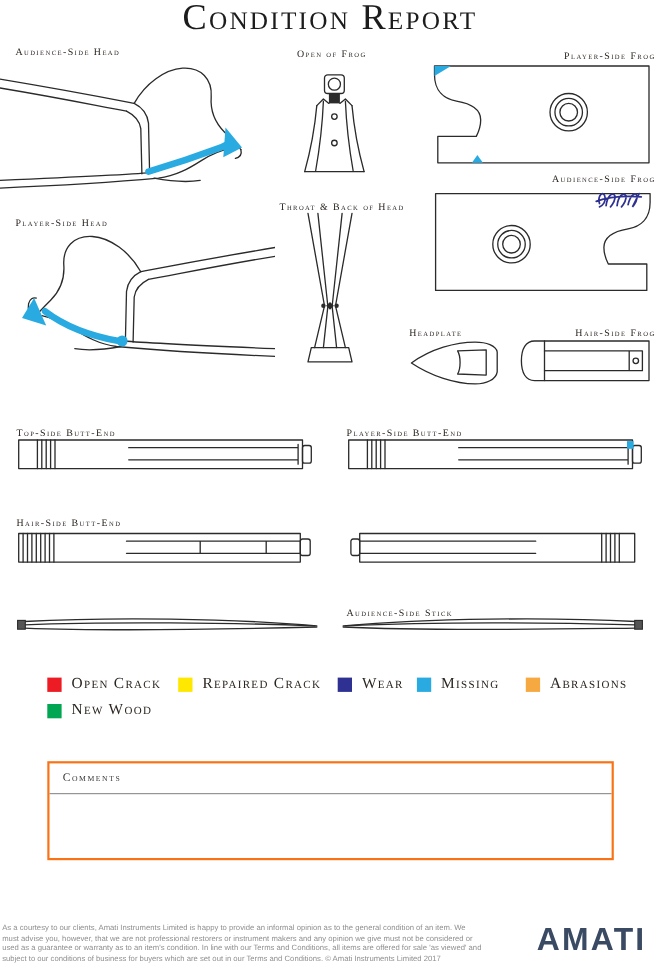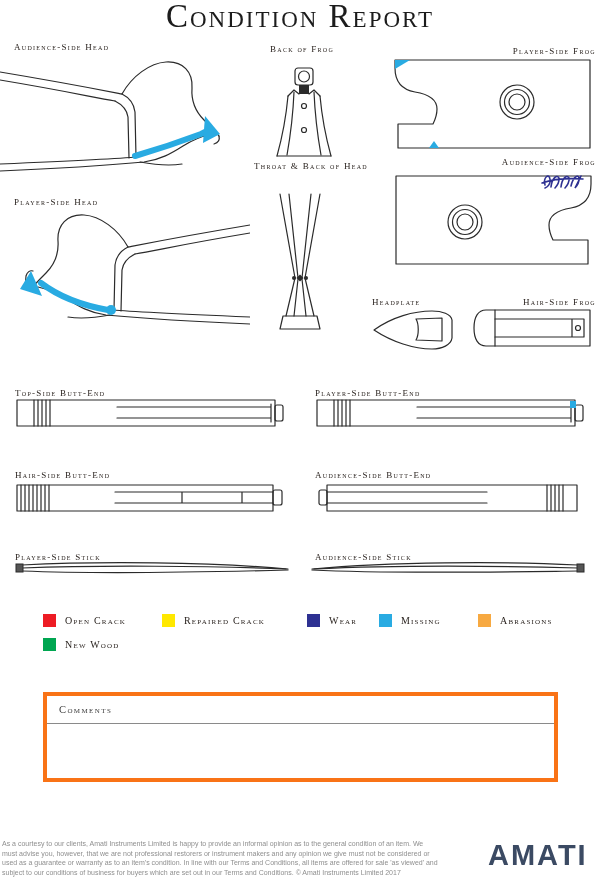--- a/index.html
+++ b/index.html
@@ -6,52 +6,50 @@
   html,body{background:#fff}
   body{width:600px;height:880px;position:relative;font-family:"Liberation Serif",serif}
   #page{position:absolute;left:0;top:0;width:600px;height:880px;background:#fff;overflow:hidden}
   .title{position:absolute;top:-2px;left:0;width:600px;text-align:center;font-size:33px;font-variant:small-caps;letter-spacing:2px;color:#1c1c1c}
   .lbl{position:absolute;font-size:9px;font-variant:small-caps;letter-spacing:1.3px;color:#2b2420;white-space:nowrap}
   .lbl.center{text-align:left}
   .lbl.right{text-align:left}
   .diagram{position:absolute}
   .leg{position:absolute;display:flex;align-items:center;gap:9px}
   .sw{width:13px;height:13px;display:inline-block;flex:0 0 13px}
-  .leg .txt{font-size:10px;font-variant:small-caps;letter-spacing:1.2px;color:#2b2420;white-space:nowrap}
-  .comments{position:absolute;left:43px;top:692px;width:515px;height:90px;border:4px solid #f97316;background:#fff}
+  .leg .txt{font-size:14px;font-variant:small-caps;letter-spacing:1.2px;color:#2b2420;white-space:nowrap}
+  .comments{position:absolute;left:43px;top:692px;width:515px;height:90px;border:2px solid #f97316;background:#fff}
   .comments-head{height:28px;border-bottom:1px solid #8a8a8a;font-size:10.5px;font-variant:small-caps;letter-spacing:1.4px;color:#3a3a3a;padding:8px 0 0 12px}
   .comments-body{height:60px;width:100%;border:none;outline:none;font-family:"Liberation Serif",serif;font-size:10px;padding:4px 12px;resize:none;background:transparent}
   .footer-text{position:absolute;left:2px;top:839px;width:436px;font-family:"Liberation Sans",sans-serif;font-size:7px;line-height:9.5px;color:#8f8f8f}
   .brand{position:absolute;left:488px;top:839px;font-family:"Liberation Sans",sans-serif;font-size:29px;font-weight:bold;letter-spacing:2px;color:#3b4a63}
   svg .ln{fill:none;stroke:#2b2b2b;stroke-width:1.2;stroke-linecap:round;stroke-linejoin:round}
   svg .blue{stroke:#29abe2}
   svg .bluef{fill:#29abe2;stroke:none}
   svg .pen{fill:none;stroke:#2e3192;stroke-width:1.6;stroke-linecap:round}
   svg .fillk{fill:#2b2b2b;stroke:none}
 </style>
 </head>
 <body>
 
 <div id="page">
 
   <div class="title">Condition Report</div>
 
   <div class="lbl" style="left:14px;top:42px">Audience-Side Head</div>
-  <div class="lbl" style="left:270px;top:44px">Back of Frog</div>
+  <div class="lbl" style="left:270px;top:44px">Open of Frog</div>
   <div class="lbl right" style="right:4px;top:46px">Player-Side Frog</div>
   <div class="lbl right" style="right:4px;top:157px">Audience-Side Frog</div>
-  <div class="lbl" style="left:254px;top:161px">Throat &amp; Back of Head</div>
+  <div class="lbl" style="left:254px;top:183px">Throat &amp; Back of Head</div>
   <div class="lbl" style="left:14px;top:197px">Player-Side Head</div>
   <div class="lbl center" style="left:372px;top:297px;width:90px">Headplate</div>
   <div class="lbl right" style="right:4px;top:297px">Hair-Side Frog</div>
   <div class="lbl center" style="left:15px;top:388px;width:270px">Top-Side Butt-End</div>
   <div class="lbl center" style="left:15px;top:470px;width:270px">Hair-Side Butt-End</div>
   <div class="lbl center" style="left:315px;top:388px;width:270px">Player-Side Butt-End</div>
-  <div class="lbl center" style="left:315px;top:470px;width:270px">Audience-Side Butt-End</div>
-  <div class="lbl center" style="left:15px;top:552px;width:270px">Player-Side Stick</div>
   <div class="lbl center" style="left:315px;top:552px;width:270px">Audience-Side Stick</div>
 
   <svg class="diagram" style="left:0;top:52px" width="250" height="128" viewBox="0 0 250 128">
     <path class="ln" d="M0,20 C60,30 96,37 122,42"></path>
     <path class="ln" d="M0,28 C60,38 92,45 115,49"></path>
     <path class="ln" d="M122,42 C132,24 150,11 166,10 C183,9 193,20 192,36 C191,50 196,60 204,68 C210,74 215,79 219,84"></path>
     <path class="ln" d="M219,84 C220,88 218,91 214,92"></path>
     <path class="ln" d="M122,42 C130,46 134,52 135,60 L136,105"></path>
     <path class="ln" d="M115,49 C123,53 127,58 128,65 L129,106"></path>
     <path class="ln" d="M0,112 C70,109 116,107 137,105"></path>

